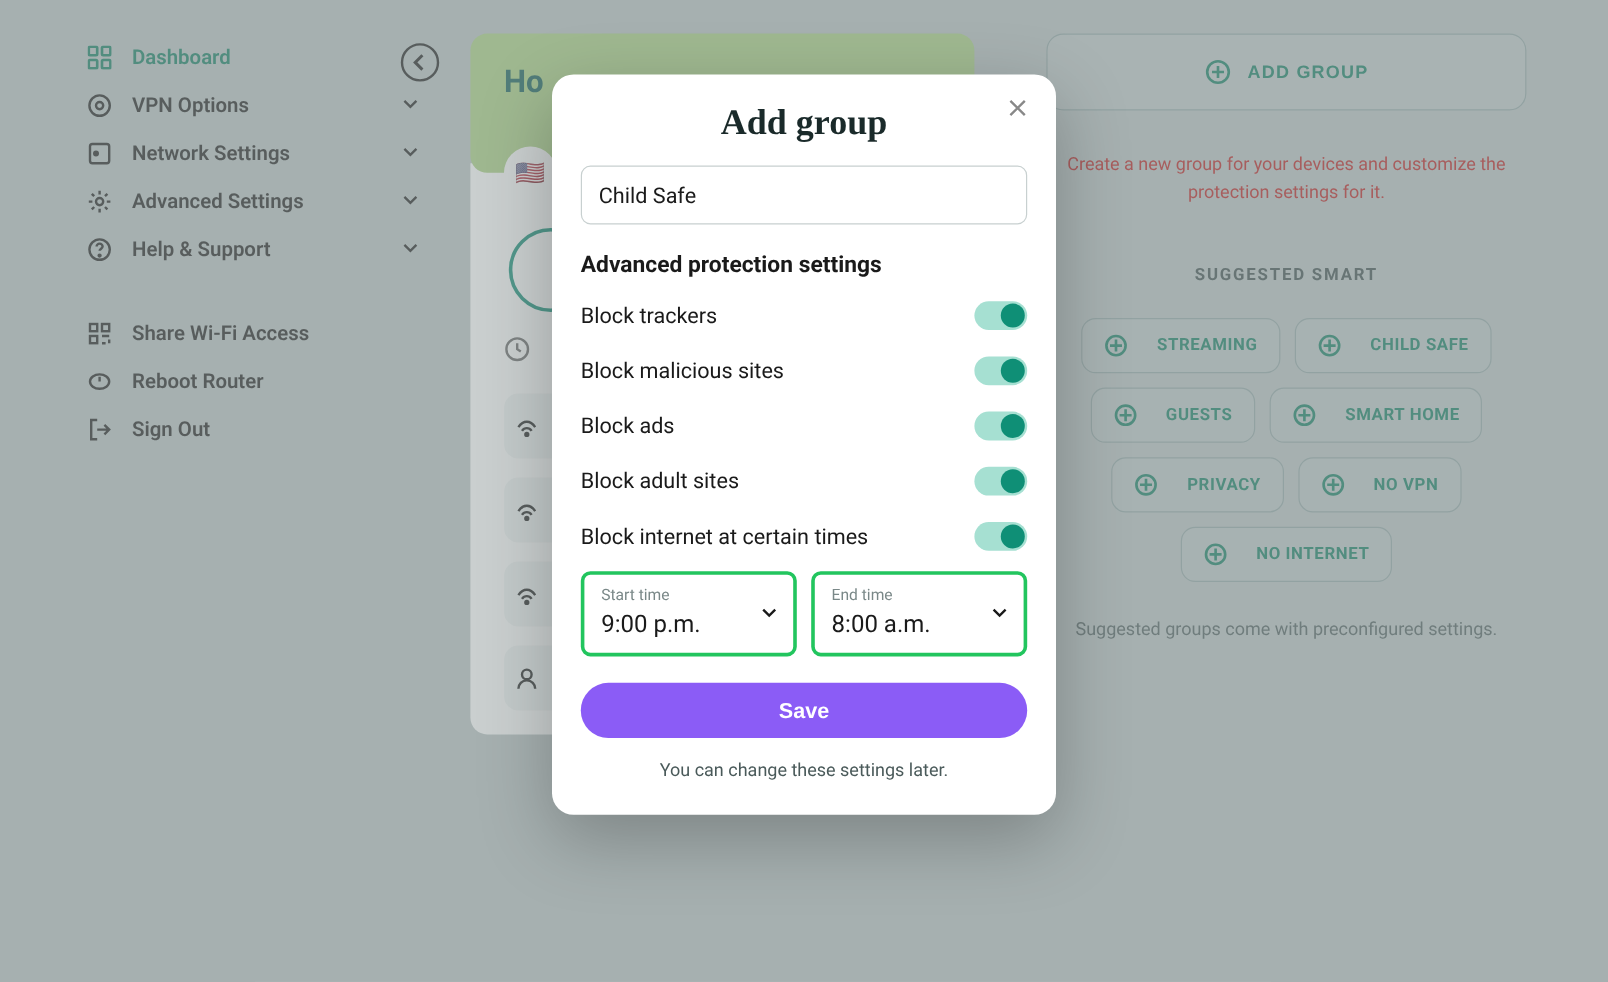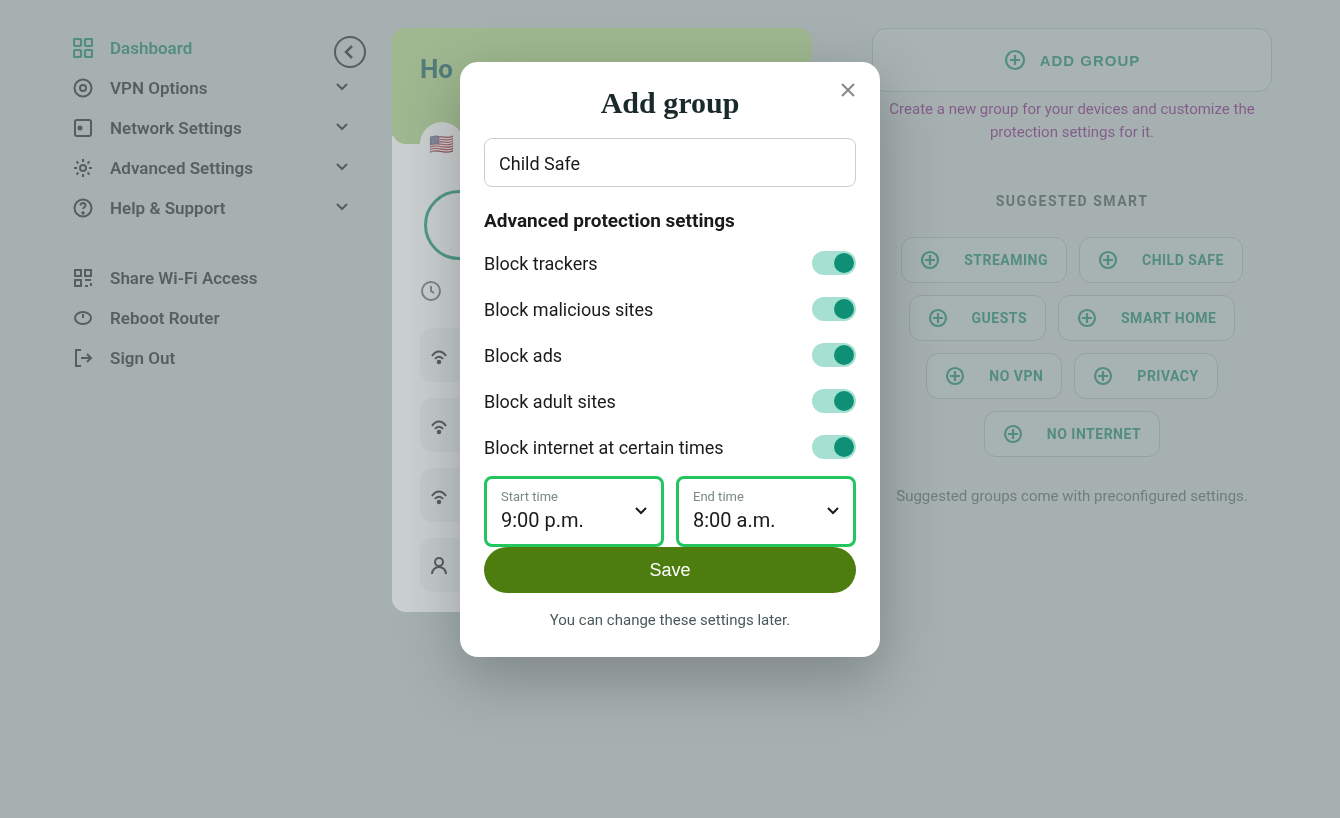--- a/index.html
+++ b/index.html
@@ -122,21 +122,21 @@
     height:64px;
     border:1px solid #8fa4a4;
     border-radius:14px;
     background:rgba(255,255,255,0.1);
     display:flex;align-items:center;justify-content:center;gap:14px;
     color:#0f7a5f;
     font-weight:700;
     letter-spacing:1px;
     font-size:15px;
   }
-  .subtext { text-align:center; margin-top:6px; color:#701a75; font-size:15px; line-height:1.5;}
+  .subtext { text-align:center; margin-top:34px; color:#b91c1c; font-size:15px; line-height:1.5;}
   .suggested-title { text-align:center; margin-top:50px; color:#3a4a4a; font-weight:700; letter-spacing:1.5px; font-size:14px;}
   .chips { display:flex; flex-wrap:wrap; gap:12px; justify-content:center; margin-top:28px;}
   .chip {
     display:flex;align-items:center;gap:24px;
     padding:12px 18px;
     border:1px solid #8fa4a4;
     border-radius:12px;
     background:rgba(255,255,255,0.05);
     color:#0f7a5f;
     font-weight:700;
@@ -206,27 +206,28 @@
     border:3px solid #22c55e;
     border-radius:8px;
     padding:10px 14px 12px;
     position:relative;
   }
   .select-field label {display:block;font-size:13px;color:#7a8888;}
   .select-field .value {font-size:20px;color:#1a1a1a;margin-top:4px;}
   .select-field .chev {position:absolute; right:12px; top:50%; transform:translateY(-50%);}
   .save-btn {
     width:100%;
+    margin-top:22px;
     height:46px;
     border:none;
     border-radius:23px;
-    background:#4d7c0f;
+    background:#8b5cf6;
     color:#fff;
     font-size:18px;
-    font-weight:400;
+    font-weight:700;
     cursor:pointer;
   }
   .modal-footer { text-align:center; margin-top:18px; color:#4a5a5a; font-size:15px;}
   .circle-outline {
     width:70px;height:70px;border:3px solid #0f8f76;border-radius:50%;
     margin:14px 0 10px 4px;
   }
 </style>
 </head>
 <body>
@@ -429,28 +430,28 @@
                 <circle cx="10" cy="10" r="8"></circle>
                 <path d="M10 5v10M5 10h10"></path>
               </svg>
               <span>SMART HOME</span>
             </div>
             <div class="chip">
               <svg class="plus" width="20" height="20" viewBox="0 0 20 20" fill="none" stroke="#0f7a5f" stroke-width="2.2">
                 <circle cx="10" cy="10" r="8"></circle>
                 <path d="M10 5v10M5 10h10"></path>
               </svg>
+              <span>PRIVACY</span>
+            </div>
+            <div class="chip">
+              <svg class="plus" width="20" height="20" viewBox="0 0 20 20" fill="none" stroke="#0f7a5f" stroke-width="2.2">
+                <circle cx="10" cy="10" r="8"></circle>
+                <path d="M10 5v10M5 10h10"></path>
+              </svg>
               <span>NO VPN</span>
-            </div>
-            <div class="chip">
-              <svg class="plus" width="20" height="20" viewBox="0 0 20 20" fill="none" stroke="#0f7a5f" stroke-width="2.2">
-                <circle cx="10" cy="10" r="8"></circle>
-                <path d="M10 5v10M5 10h10"></path>
-              </svg>
-              <span>PRIVACY</span>
             </div>
             <div class="chip">
               <svg class="plus" width="20" height="20" viewBox="0 0 20 20" fill="none" stroke="#0f7a5f" stroke-width="2.2">
                 <circle cx="10" cy="10" r="8"></circle>
                 <path d="M10 5v10M5 10h10"></path>
               </svg>
               <span>NO INTERNET</span>
             </div>
           </div>
         <div class="suggested-footer">Suggested groups come with preconfigured settings.</div>

